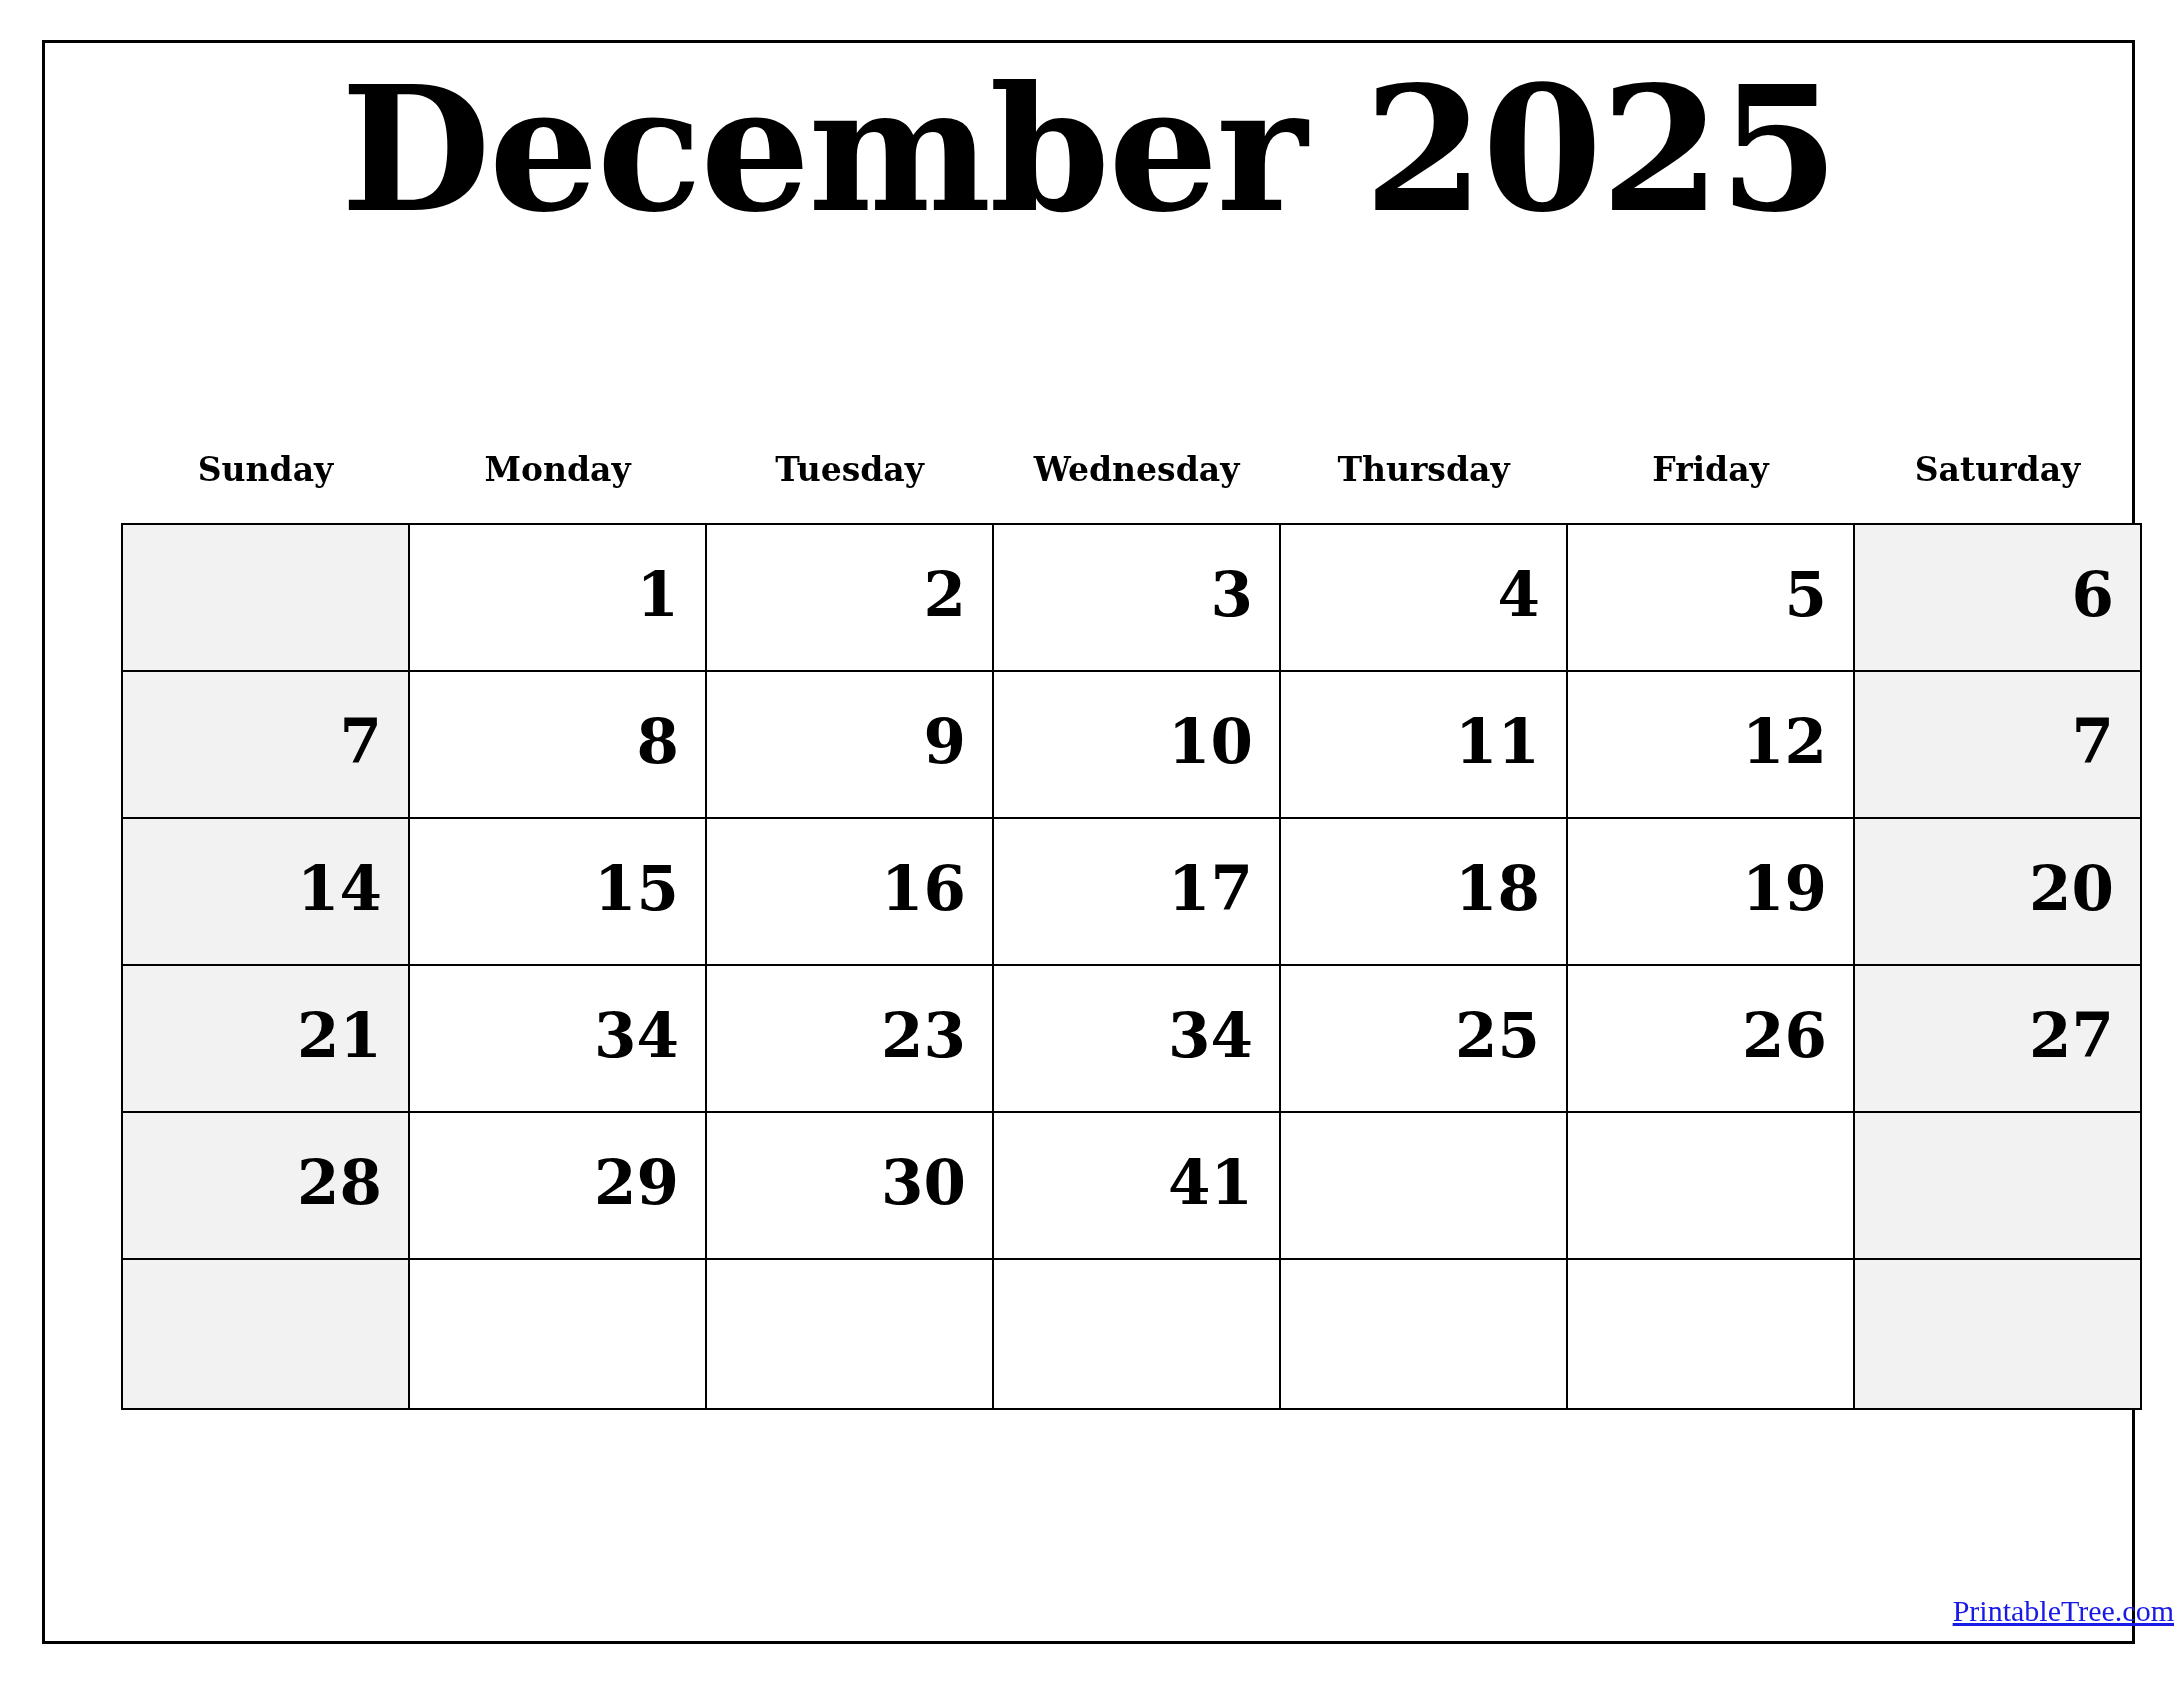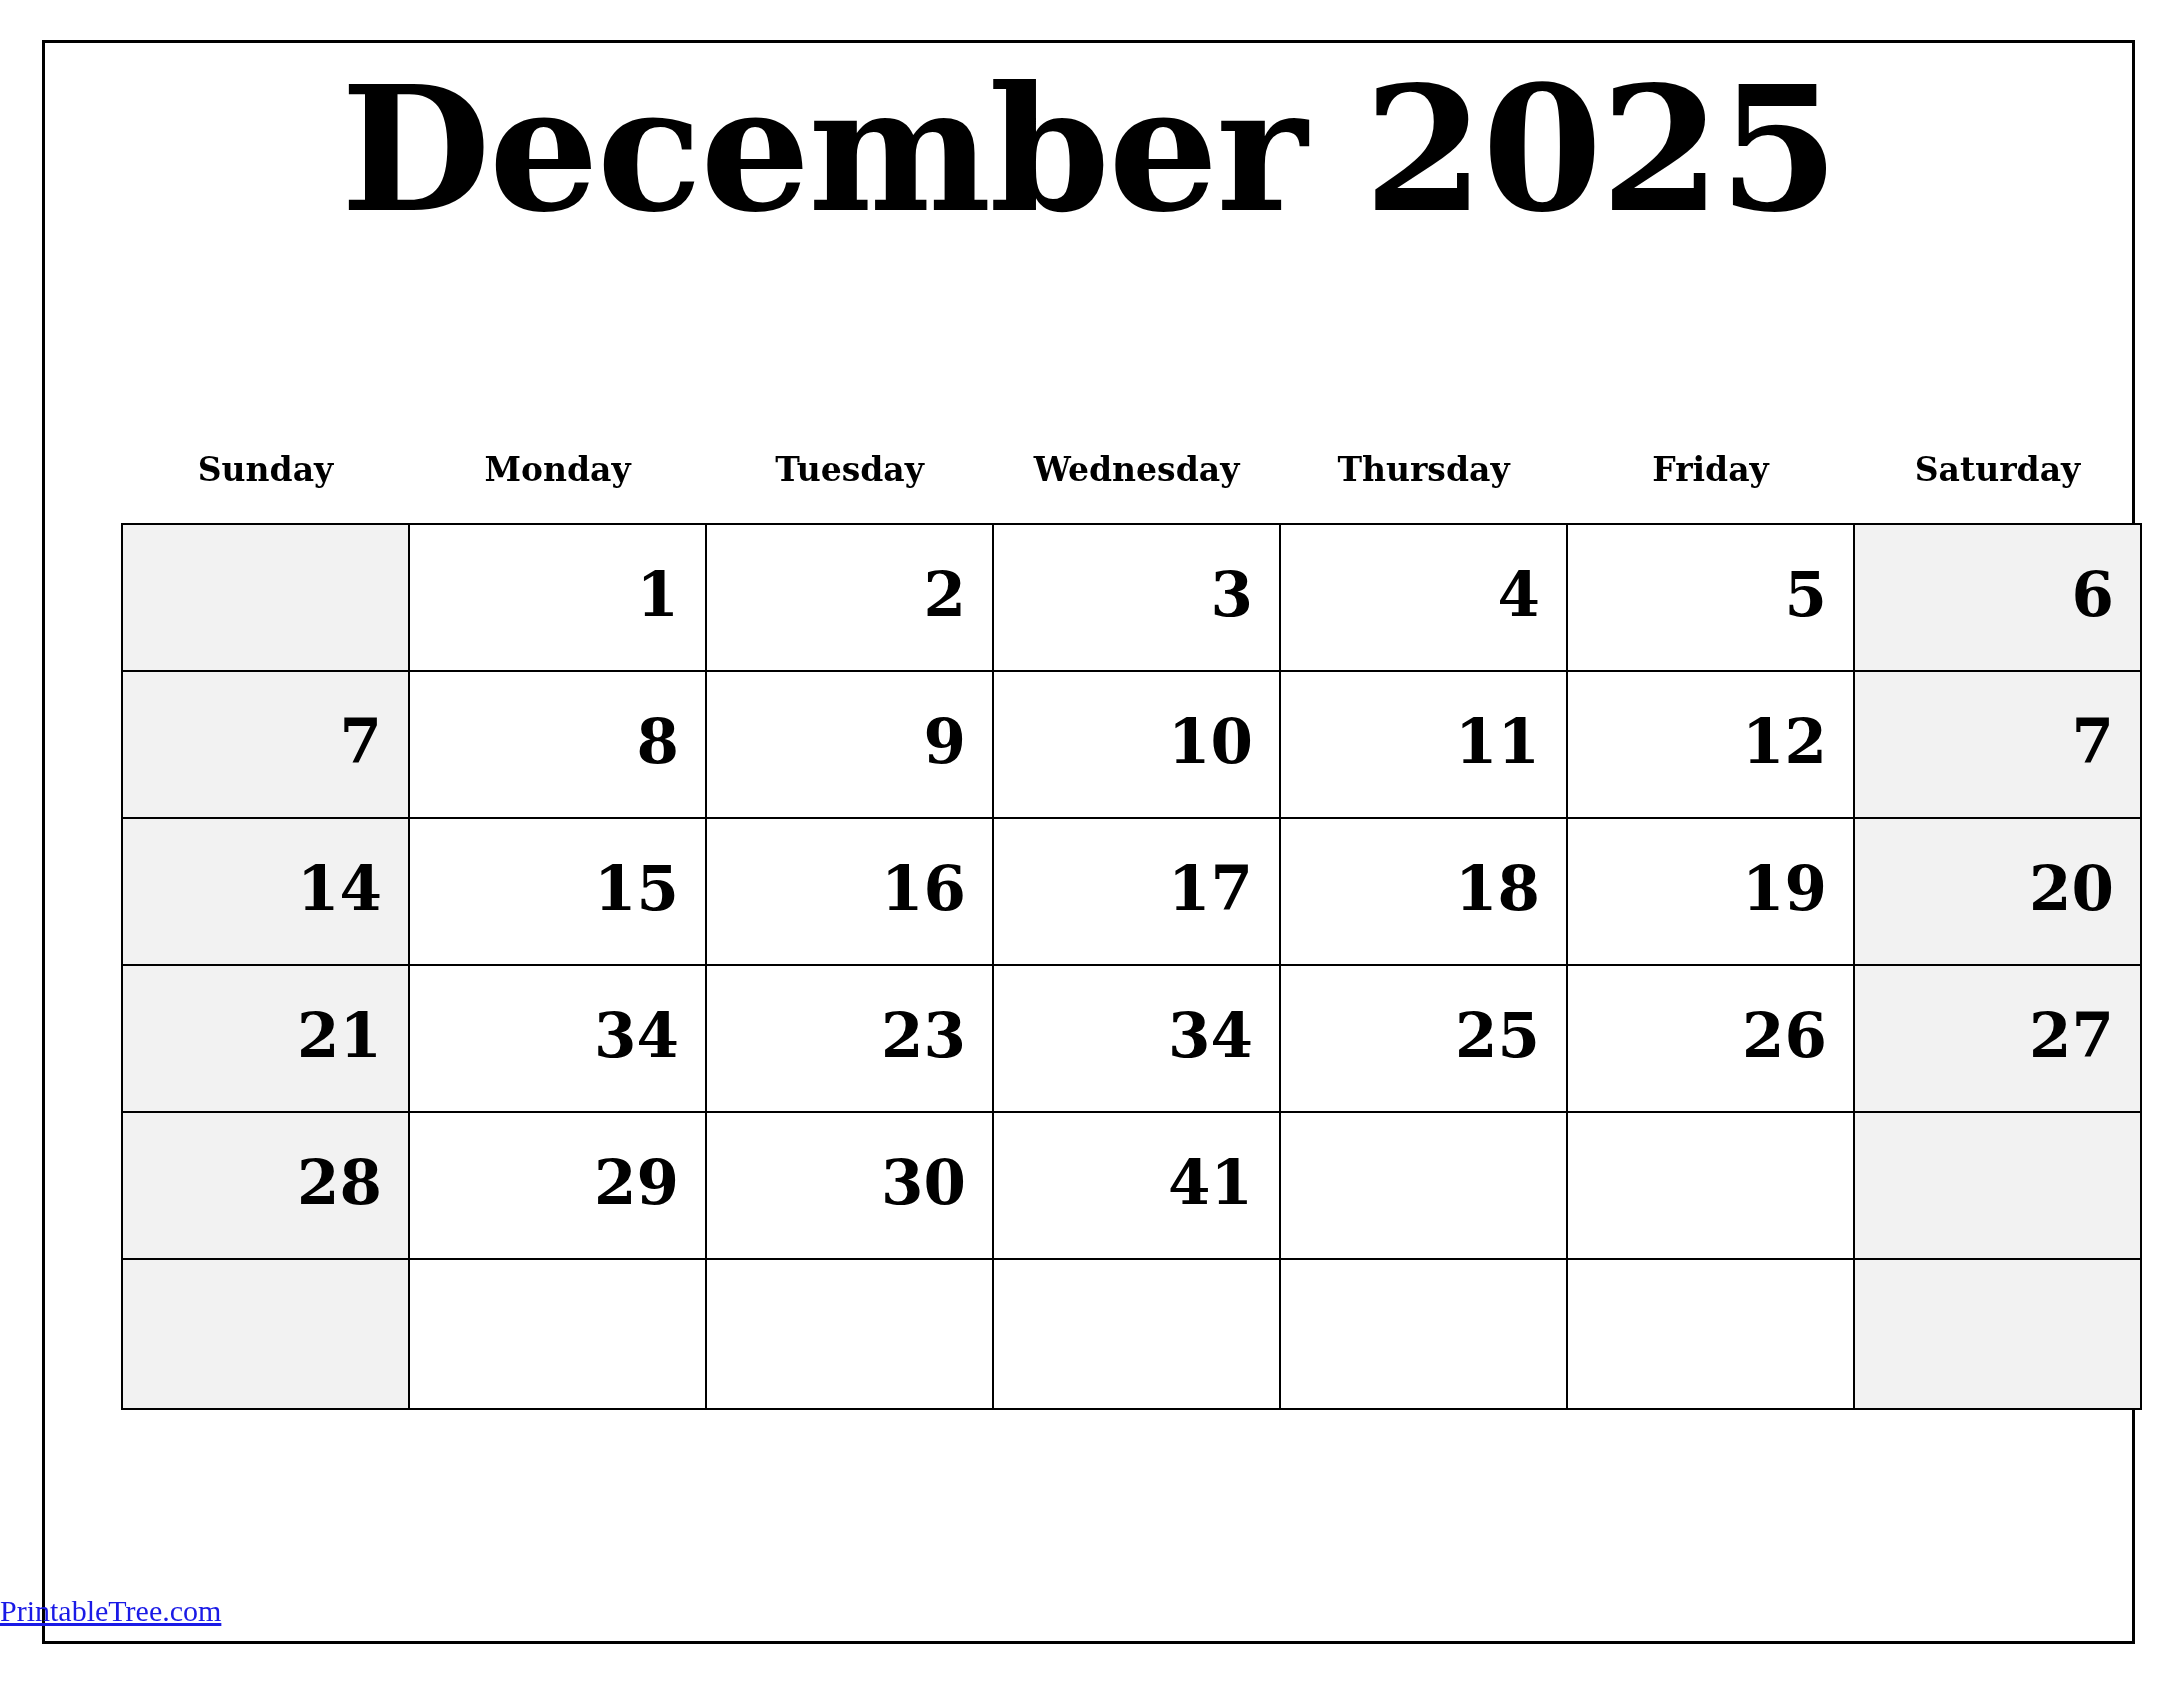--- a/index.html
+++ b/index.html
@@ -88,23 +88,23 @@
   }
   table.cal tbody td.shaded {
     background: #f2f2f2;
   }
   table.cal tbody tr.last td {
     height: 150px;
   }
   .footer {
     position: absolute;
     left: 0;
-    right: 16px;
+    right: 4px;
     top: 1594px;
-    text-align: left;
+    text-align: right;
     font-family: "Liberation Serif", serif;
     font-size: 30px;
   }
   .footer a {
     color: #1a1ae6;
     text-decoration: underline;
   }
 </style>
 </head>
 <body>

